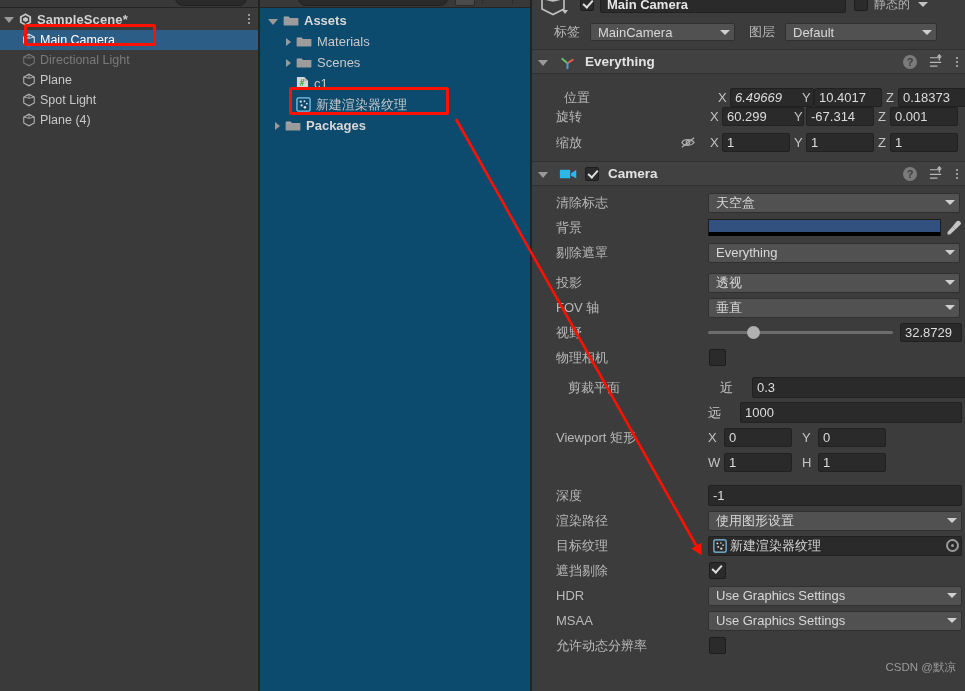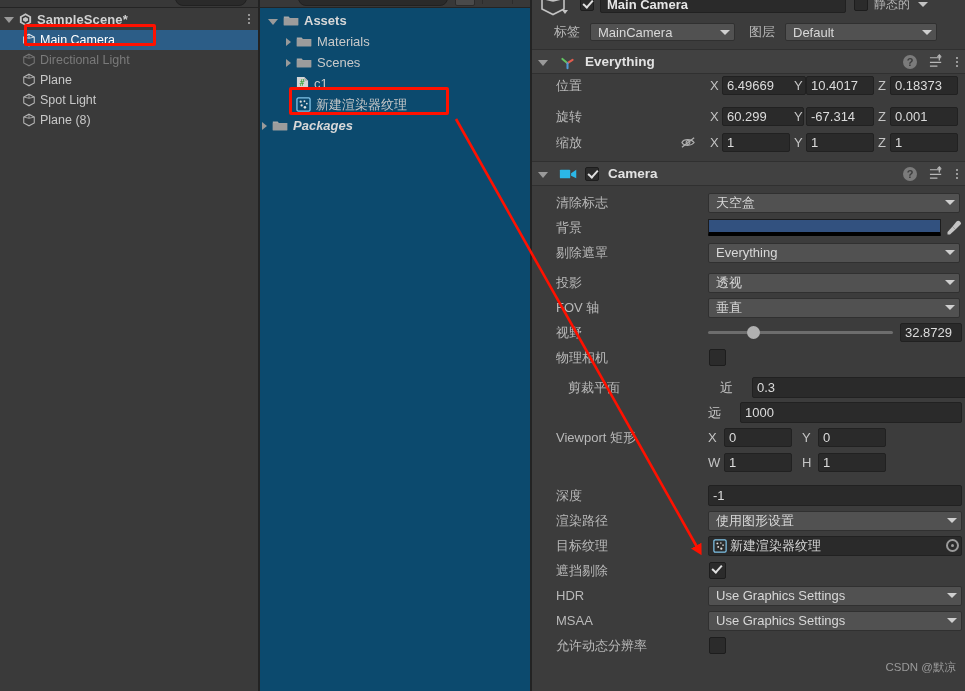--- a/index.html
+++ b/index.html
@@ -228,21 +228,21 @@
           <path d="M12 2 L21 7 L21 17 L12 22 L3 17 L3 7 Z" fill="none" stroke="#b5b5b5" stroke-width="1.8"></path>
           <path d="M12 2 L12 9 M12 9 L21 7 M12 9 L3 7" fill="none" stroke="#b5b5b5" stroke-width="1.4"></path>
         </svg>
         <span>Spot Light</span>
       </div>
       <div class="hier-row">
         <svg class="go-icon" viewBox="0 0 24 24">
           <path d="M12 2 L21 7 L21 17 L12 22 L3 17 L3 7 Z" fill="none" stroke="#b5b5b5" stroke-width="1.8"></path>
           <path d="M12 2 L12 9 M12 9 L21 7 M12 9 L3 7" fill="none" stroke="#b5b5b5" stroke-width="1.4"></path>
         </svg>
-        <span>Plane (8)</span>
+        <span>Plane (4)</span>
       </div>
     </div>
   </div>
   <div id="hier-divider"></div>
 
   <div class="panel" id="project-panel">
     <div class="toolbar-strip">
       <div class="mini-search" style="left:38px; width:150px;"></div>
       <div class="strip-sep" style="left:222px;"></div>
       <div class="strip-sep" style="left:252px;"></div>
@@ -291,21 +291,21 @@
           <rect x="1" y="1" width="14" height="14" rx="1.5" fill="none" stroke="#7fc3e8" stroke-width="1.4"></rect>
           <circle cx="5" cy="5" r="1.2" fill="#e0e0e0"></circle>
           <circle cx="9" cy="4.5" r="1" fill="#e0e0e0"></circle>
           <circle cx="11.5" cy="7" r="1" fill="#e0e0e0"></circle>
           <circle cx="6" cy="9" r="1.2" fill="#e0e0e0"></circle>
           <circle cx="9.5" cy="11" r="1.4" fill="#e0e0e0"></circle>
         </svg>
         <span>新建渲染器纹理</span>
       </div>
 
-      <div class="proj-row" style="padding-left:2px;font-style:italic;">
+      <div class="proj-row" style="padding-left:15px;">
         <div class="arrow"></div>
         <svg class="folder-icon" viewBox="0 0 20 16">
           <path d="M1 3 L7 3 L8.6 5 L19 5 L19 14 L1 14 Z" fill="#a8a8a8"></path>
           <path d="M1 5 L19 5 L19 14 L1 14 Z" fill="#9c9c9c"></path>
         </svg>
         <span class="bold">Packages</span>
       </div>
     </div>
   </div>
   <div id="proj-divider"></div>
@@ -355,24 +355,24 @@
           <path d="M11 1 L11 7 M9 3 L11 1 L13 3" stroke="#b8b8b8" stroke-width="1.3" fill="none"></path>
         </svg>
         <div style="display:flex;flex-direction:column;gap:2px;">
           <i style="width:2px;height:2px;background:#b8b8b8;border-radius:50%;"></i>
           <i style="width:2px;height:2px;background:#b8b8b8;border-radius:50%;"></i>
           <i style="width:2px;height:2px;background:#b8b8b8;border-radius:50%;"></i>
         </div>
       </div>
     </div>
 
-    <div class="prop-row" style="top:73px;">
+    <div class="prop-row" style="top:85px;margin-left:8px;">
       <span class="prop-label">位置</span>
       <span class="axis-lbl" style="position:absolute;left:178px;">X</span>
-      <div class="num-field" style="position:absolute;left:190px;width:84px;">6.49669</div>
+      <div class="num-field" style="position:absolute;left:190px;width:84px;font-style:italic;">6.49669</div>
       <span class="axis-lbl" style="position:absolute;left:262px;">Y</span>
       <div class="num-field" style="position:absolute;left:274px;width:68px;">10.4017</div>
       <span class="axis-lbl" style="position:absolute;left:346px;">Z</span>
       <div class="num-field" style="position:absolute;left:358px;width:68px;">0.18373</div>
     </div>
 
     <div class="prop-row" style="top:104px;">
       <span class="prop-label">旋转</span>
       <span class="axis-lbl" style="position:absolute;left:178px;">X</span>
       <div class="num-field" style="position:absolute;left:190px;width:82px;">60.299</div>

